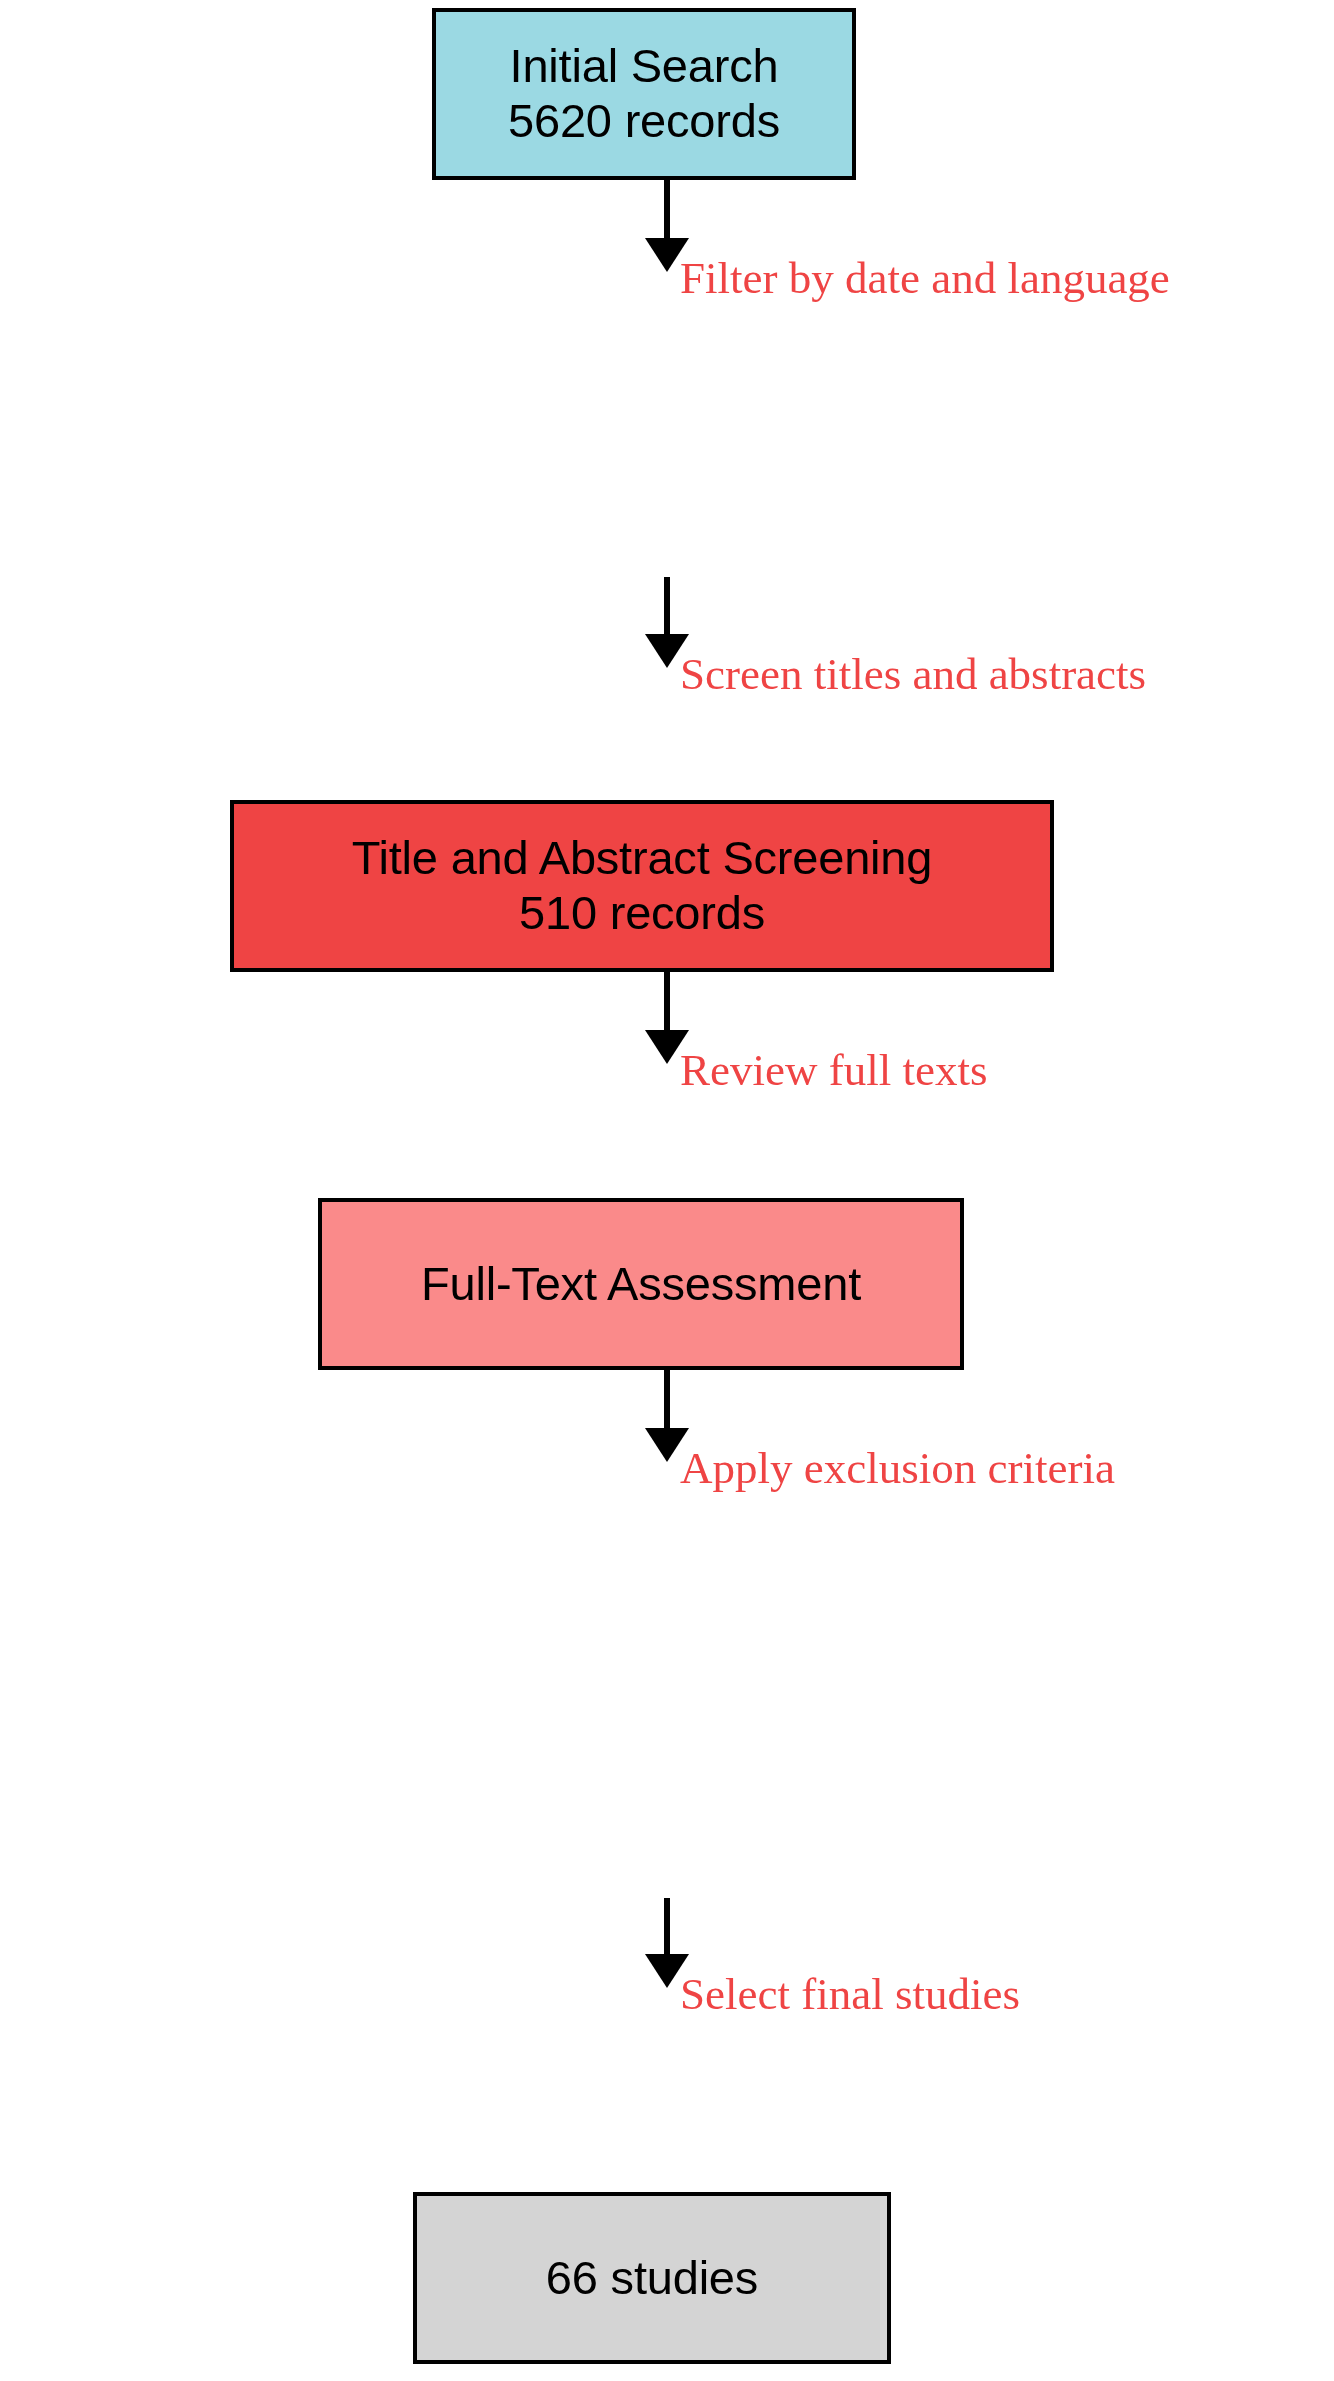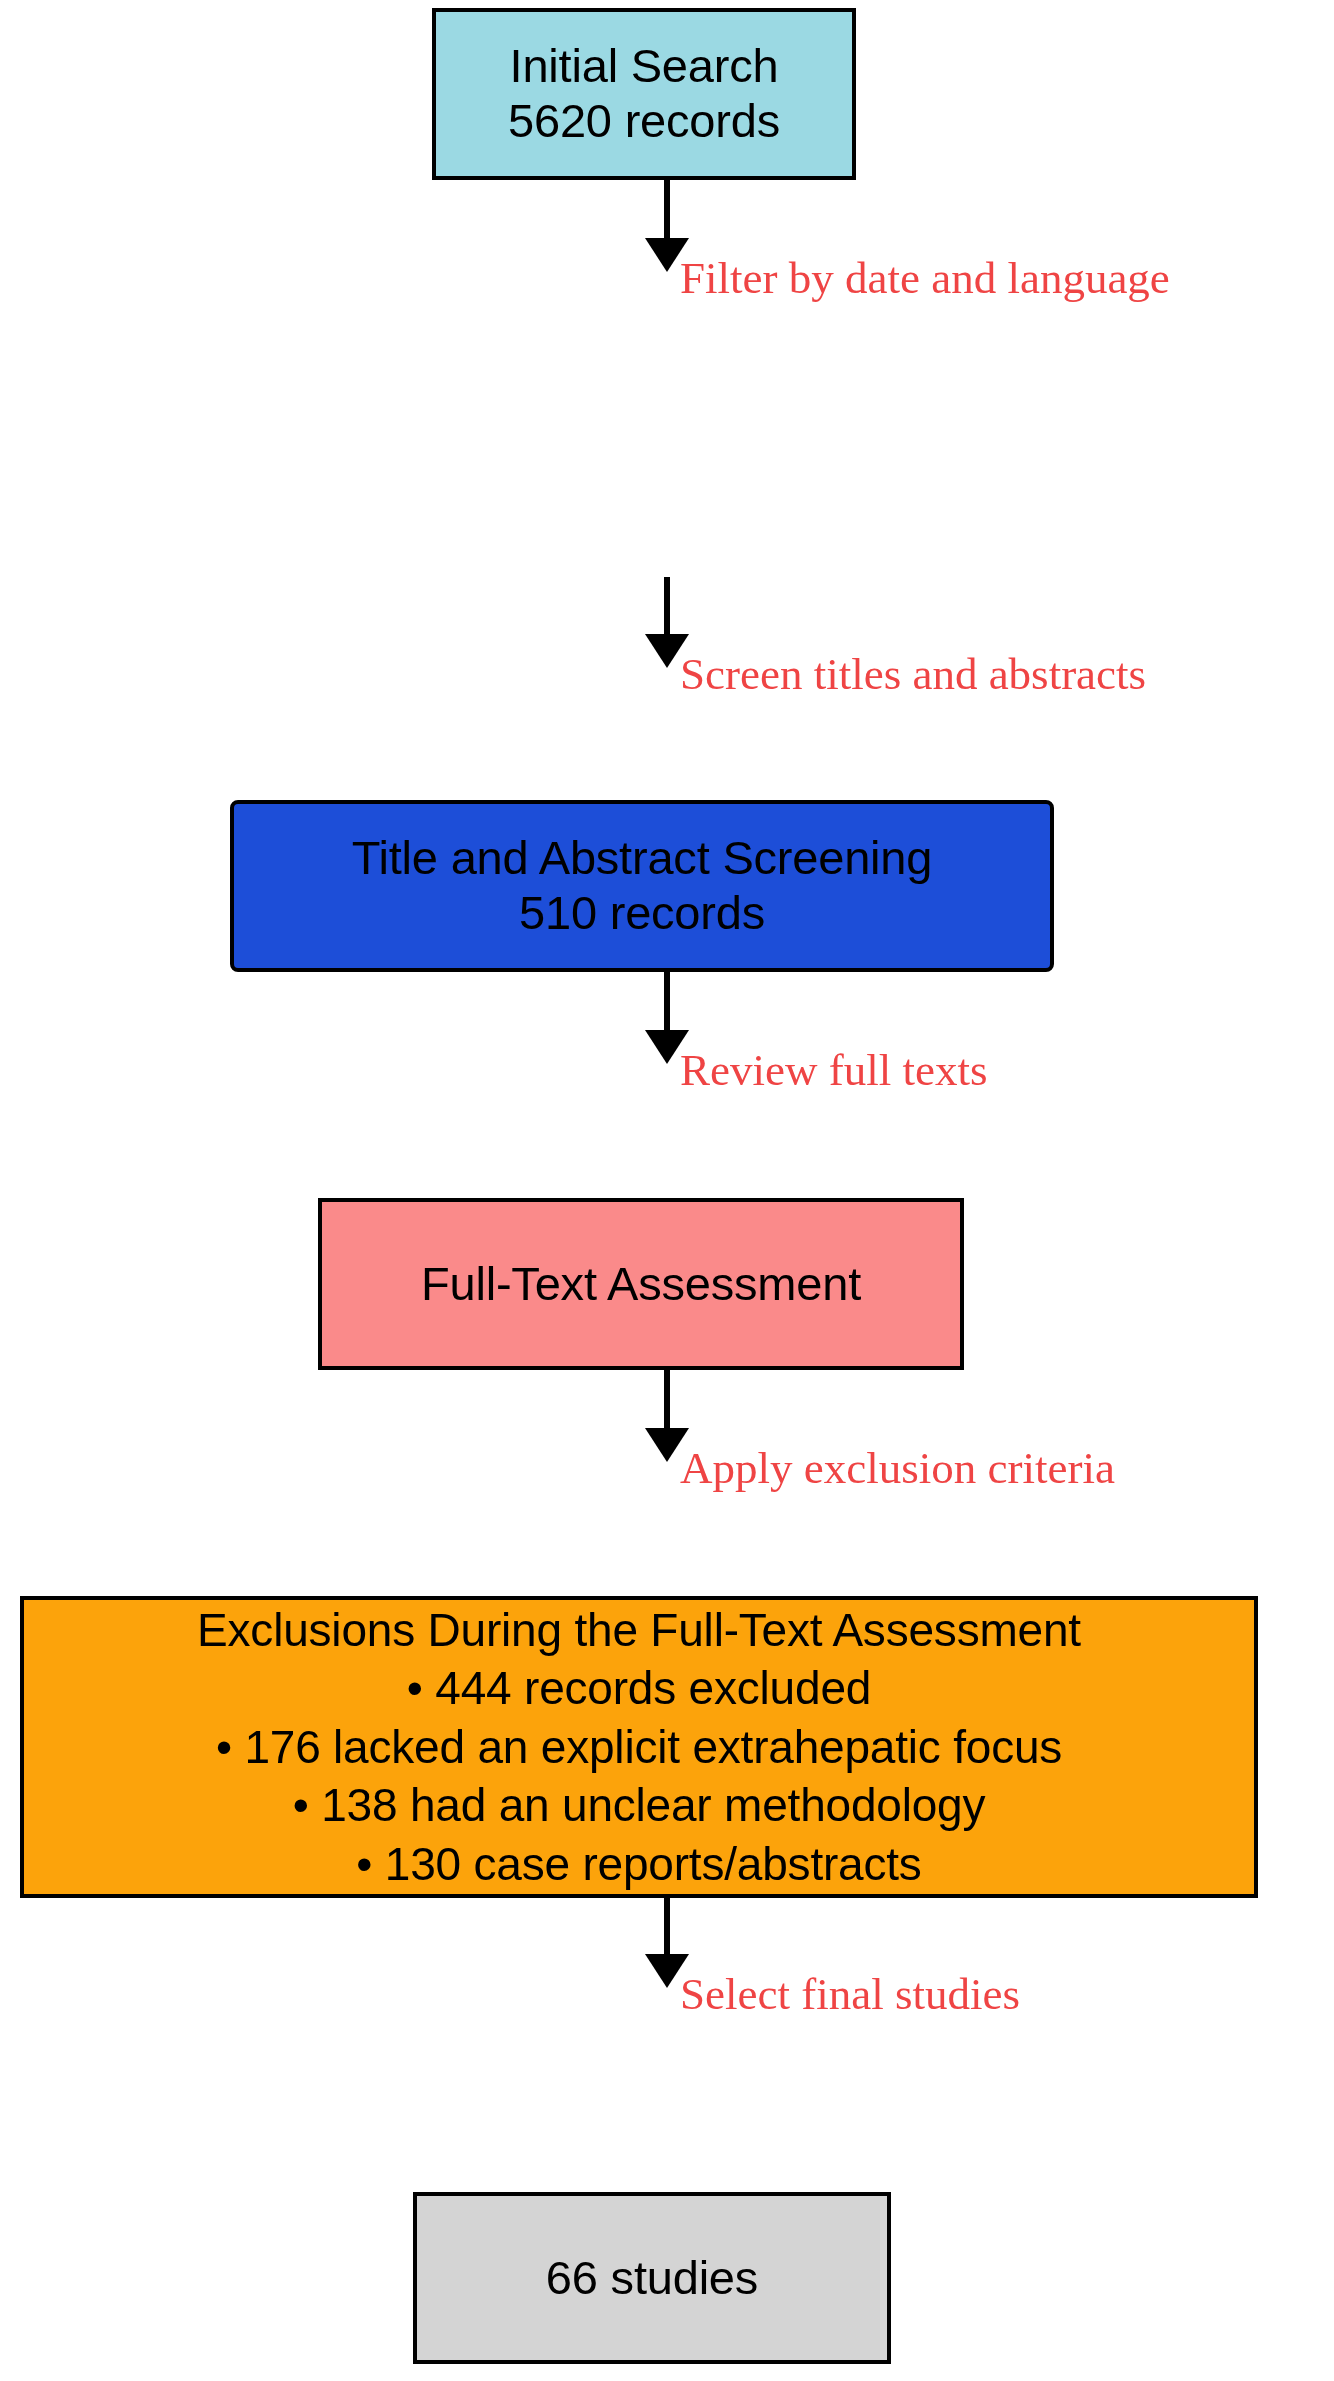--- a/index.html
+++ b/index.html
@@ -124,44 +124,37 @@
 
   <div class="edge" id="edge-1"></div>
   <div class="arrowhead" id="arrow-1"></div>
   <div class="edge-label" id="label-1">Filter by date and language</div>
 
 
   <div class="edge" id="edge-2"></div>
   <div class="arrowhead" id="arrow-2"></div>
   <div class="edge-label" id="label-2">Screen titles and abstracts</div>
 
-  <div class="node" id="node-title-abstract" style="background-color: #1d4ed8; border-color: rgb(0, 0, 0); border-radius: 8px;">
+  <div class="node" id="node-title-abstract" style="background-color: #ef4444; border-color: rgb(0, 0, 0);">
     <span class="line">Title and Abstract Screening</span>
     <span class="line">510 records</span>
   </div>
 
   <div class="edge" id="edge-3"></div>
   <div class="arrowhead" id="arrow-3"></div>
   <div class="edge-label" id="label-3">Review full texts</div>
 
   <div class="node" id="node-full-text" style="background-color: rgb(250, 138, 138); border-color: rgb(0, 0, 0);">
     <span class="line">Full-Text Assessment</span>
   </div>
 
   <div class="edge" id="edge-4"></div>
   <div class="arrowhead" id="arrow-4"></div>
   <div class="edge-label" id="label-4">Apply exclusion criteria</div>
 
-  <div class="node" id="node-exclusions" style="background-color: rgb(252, 163, 11); border-color: rgb(0, 0, 0);">
-    <span class="line">Exclusions During the Full-Text Assessment</span>
-    <span class="line">• 444 records excluded</span>
-    <span class="line">• 176 lacked an explicit extrahepatic focus</span>
-    <span class="line">• 138 had an unclear methodology</span>
-    <span class="line">• 130 case reports/abstracts</span>
-  </div>
 
   <div class="edge" id="edge-5"></div>
   <div class="arrowhead" id="arrow-5"></div>
   <div class="edge-label" id="label-5">Select final studies</div>
 
   <div class="node" id="node-final-inclusion" style="background-color: rgb(212, 212, 212); border-color: rgb(0, 0, 0);">
     <span class="line">66 studies</span>
   </div>
 
 </div>

